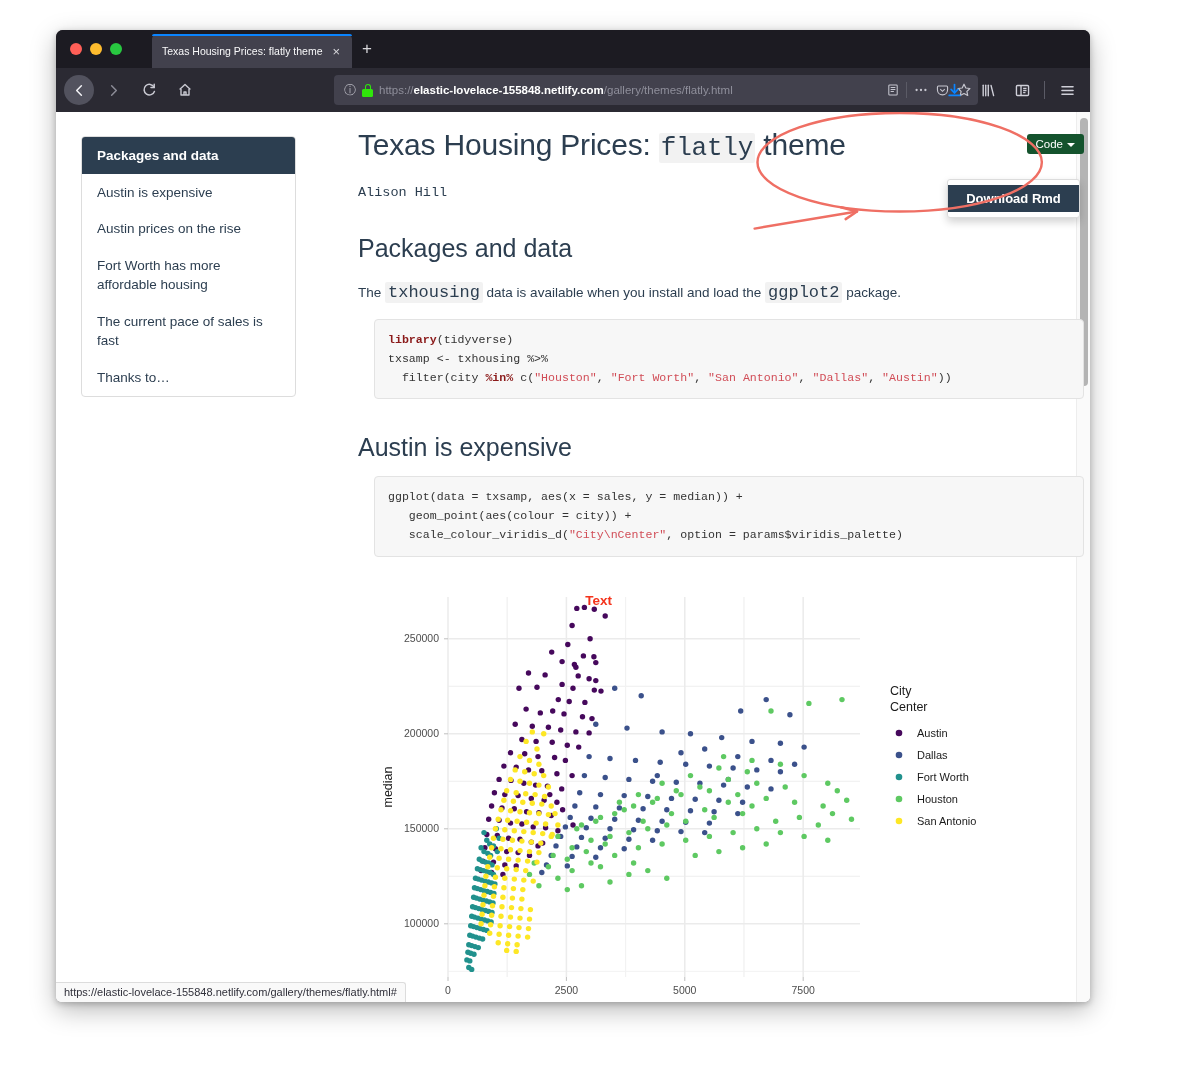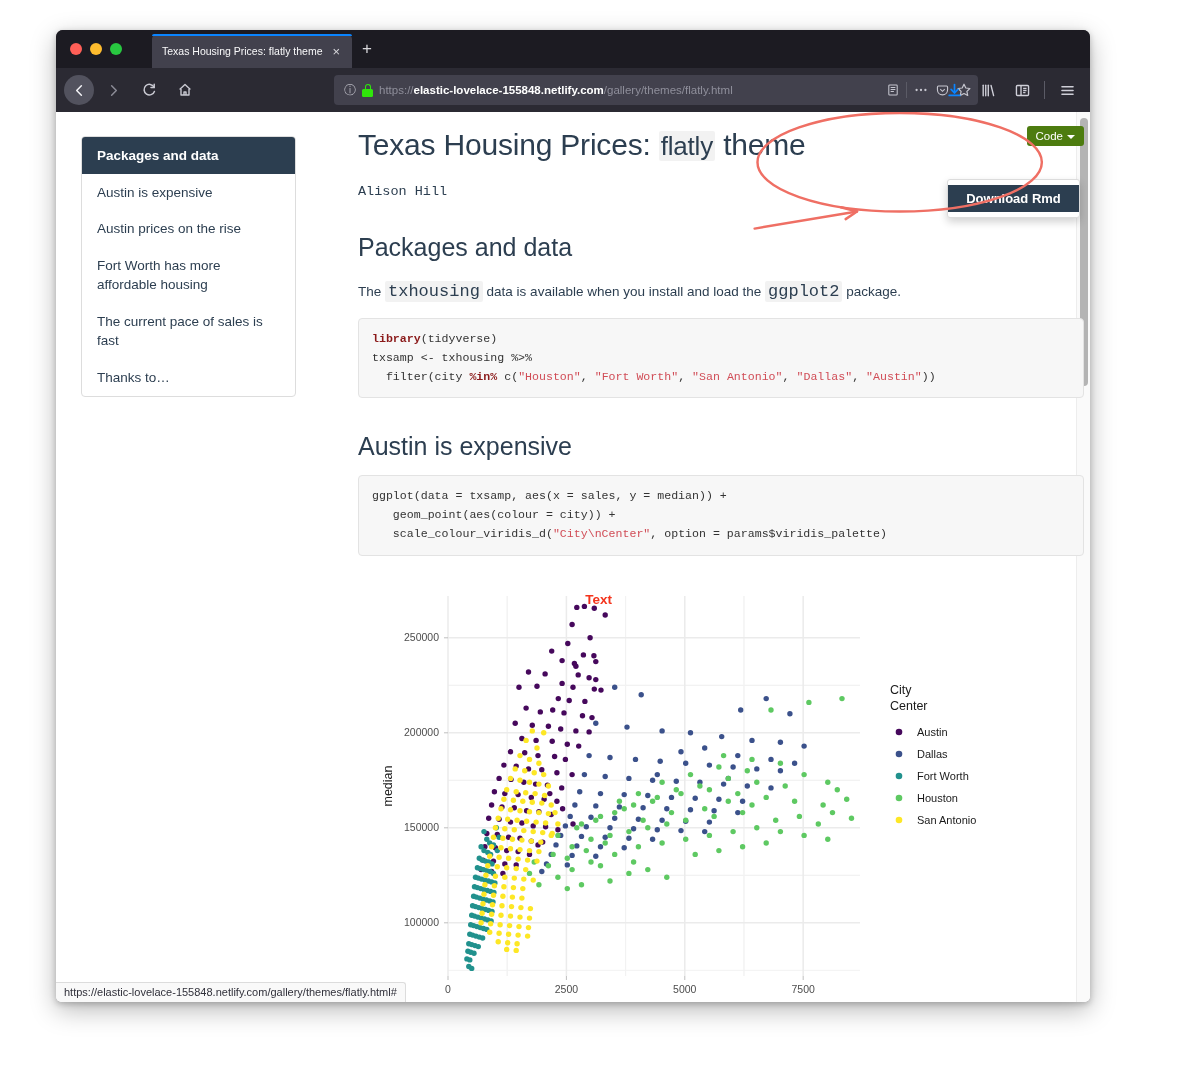--- a/index.html
+++ b/index.html
@@ -187,21 +187,21 @@
   }
   #doc-title {
     font-size: 30px;
     font-weight: normal;
     color: #2c3e50;
     margin: 0;
     line-height: 1.25;
     letter-spacing: -0.2px;
   }
   #doc-title code {
-    font-family: Liberation Sans, sans-serif;
+    font-family: Liberation Mono, monospace;
     font-size: 26px;
     background: #f2f2f2;
     color: #2c3e50;
     padding: 0 2px;
     border-radius: 2px;
   }
   #doc-author {
     font-size: 13.5px;
     color: #2c3e50;
     margin: 20px 0 0 0;
@@ -223,21 +223,21 @@
   p.body code, code.inline {
     font-family: "Liberation Mono", monospace;
     font-size: 17px;
     background: #f2f2f2;
     color: #2c3e50;
     padding: 1px 3px;
     border-radius: 2px;
   }
 
   pre.chunk {
-    margin: 14px 0 0 0;
+    margin: 14px 0 0 16px;
     background: #f7f7f7;
     border: 1px solid #e3e3e3;
     border-radius: 4px;
     padding: 11px 13px;
     font-family: "Liberation Mono", monospace;
     font-size: 11.6px;
     line-height: 1.62;
     color: #333333;
     white-space: pre;
     overflow: hidden;
@@ -245,22 +245,22 @@
   .kw  { color: #8b1a1a; font-weight: bold; }
   .str { color: #d14d57; }
 
   
   #code-widget {
     position: absolute;
     right: 0; top: 14px;
     width: 140px;
   }
   #code-button {
-    position: absolute; right: 0; top: 0;
-    background: #4d7c0f;
+    position: absolute; right: 0; top: 8px;
+    background: #14532d;
     color: #ffffff;
     font-size: 11.5px;
     padding: 4px 9px;
     border-radius: 3px;
     cursor: pointer;
     white-space: nowrap;
   }
   #code-caret {
     display: inline-block;
     margin-left: 4px;

